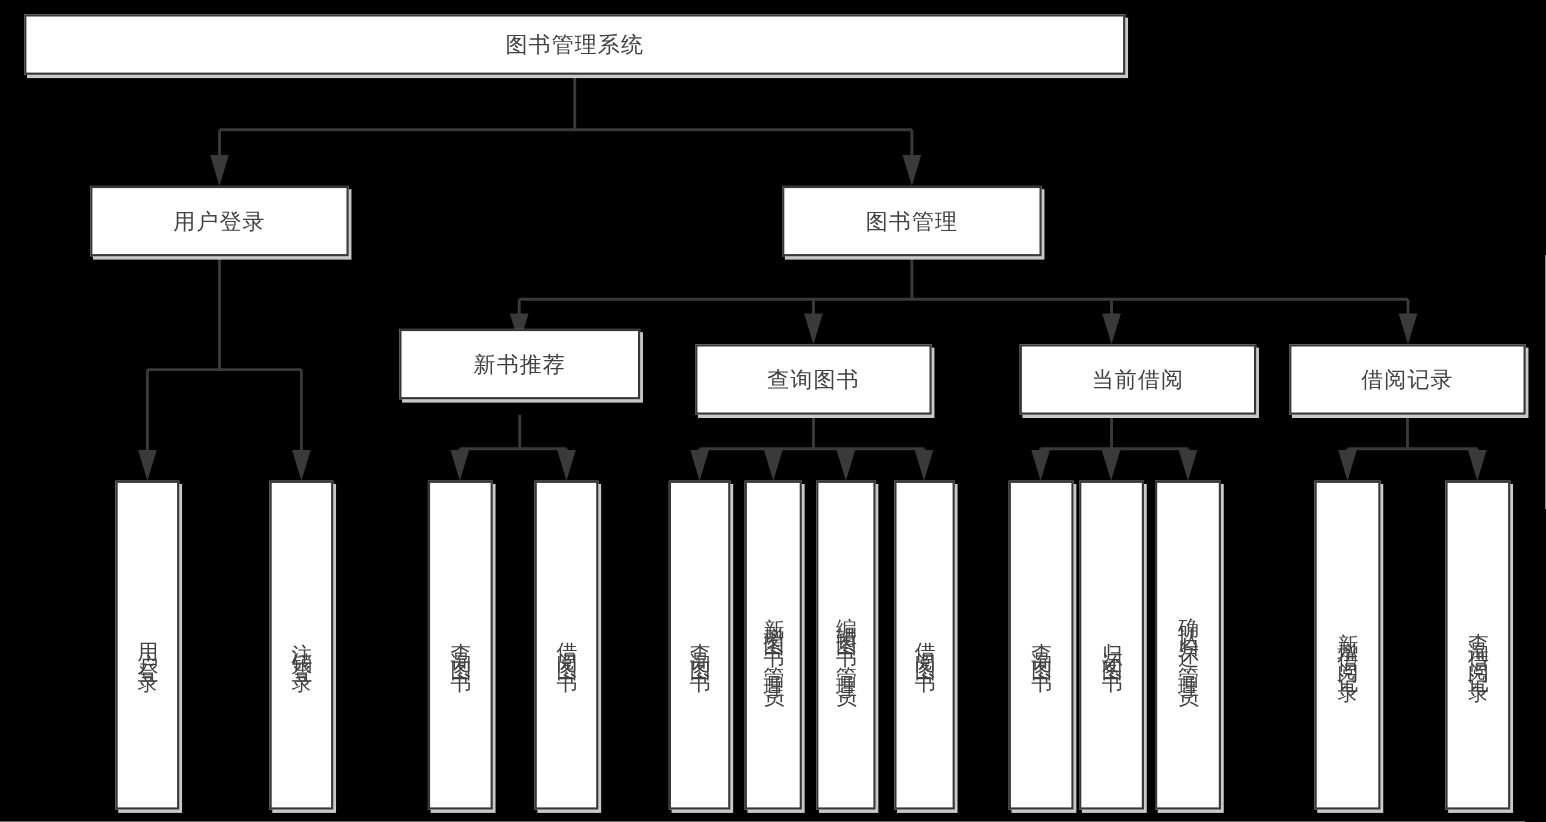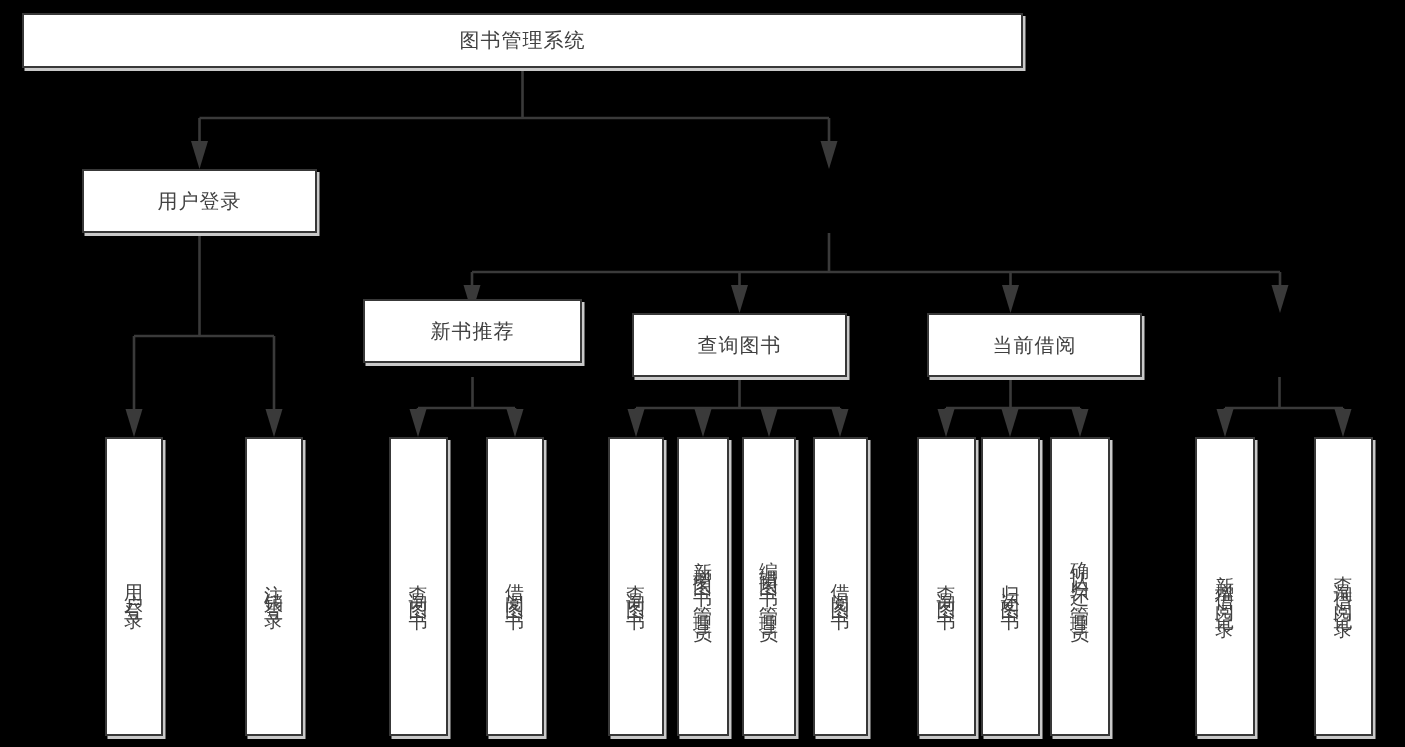--- a/index.html
+++ b/index.html
@@ -88,24 +88,26 @@
         <polygon points="1001.5,409 1018.5,409 1010,437"></polygon>
         <polygon points="1071.5,409 1088.5,409 1080,437"></polygon>
         <polygon points="1216.5,409 1233.5,409 1225,437"></polygon>
         <polygon points="1334.5,409 1351.5,409 1343,437"></polygon>
       </g>
   </svg>
 
   <div class="node h-node" style="left:22px; top:13px; width:1001px; height:55px;">图书管理系统</div>
 
   <div class="node h-node" style="left:82px; top:169px; width:235px; height:64px;">用户登录</div>
+  <div class="node h-node" style="left:711px; top:169px; width:236px; height:64px;">图书管理</div>
 
   <div class="node h-node" style="left:363px; top:299px; width:219px; height:64px;">新书推荐</div>
   <div class="node h-node" style="left:632px; top:313px; width:215px; height:64px;">查询图书</div>
   <div class="node h-node" style="left:903px; top:313px; width:215px; height:64px;margin-left:24px;">当前借阅</div>
+  <div class="node h-node" style="left:1172px; top:313px; width:215px; height:64px;">借阅记录</div>
 
   <div class="node v-node" style="left:105px; top:437px; width:58px; height:299px;">用户登录</div>
   <div class="node v-node" style="left:245px; top:437px; width:58px; height:299px;">注销登录</div>
 
   <div class="node v-node" style="left:389px; top:437px; width:59px; height:299px;">查询图书</div>
   <div class="node v-node" style="left:486px; top:437px; width:58px; height:299px;">借阅图书</div>
 
   <div class="node v-node" style="left:608px; top:437px; width:56px; height:299px;">查询图书</div>
   <div class="node v-node" style="left:677px; top:437px; width:52px; height:299px;">新增图书（管理员）</div>
   <div class="node v-node" style="left:742px; top:437px; width:54px; height:299px;">编辑图书（管理员）</div>

